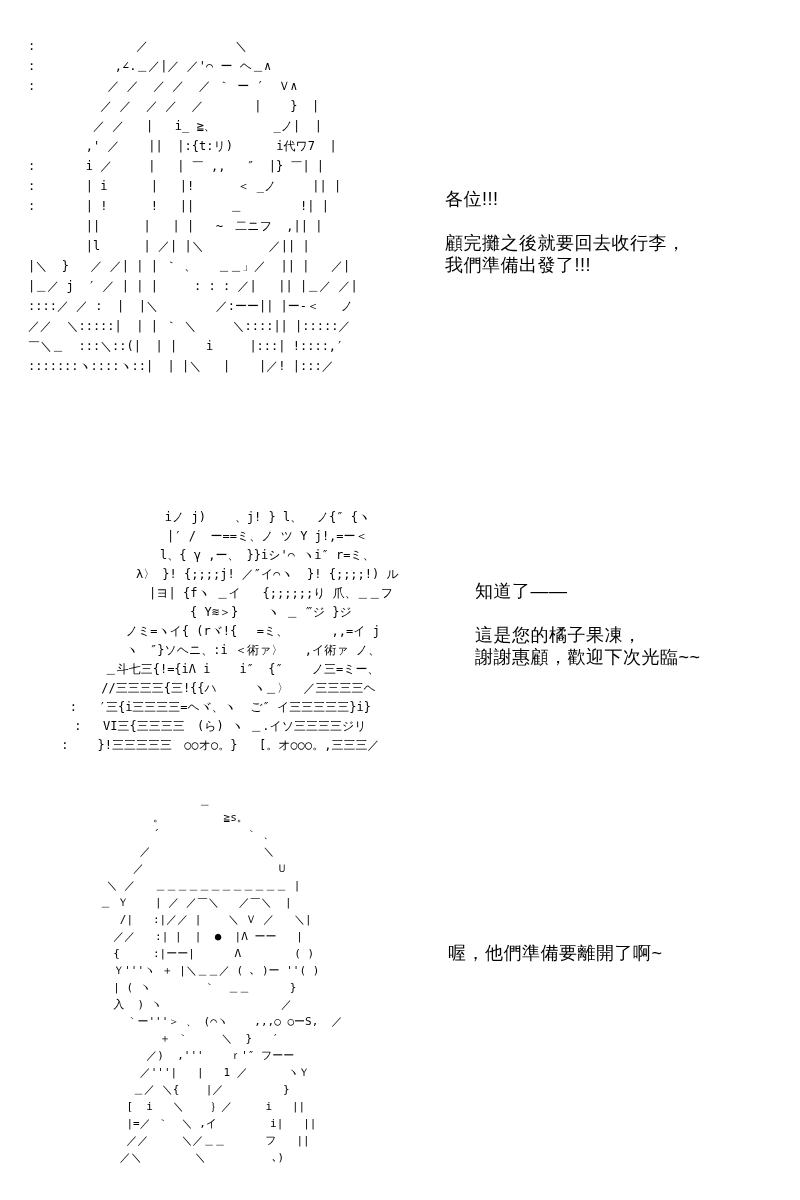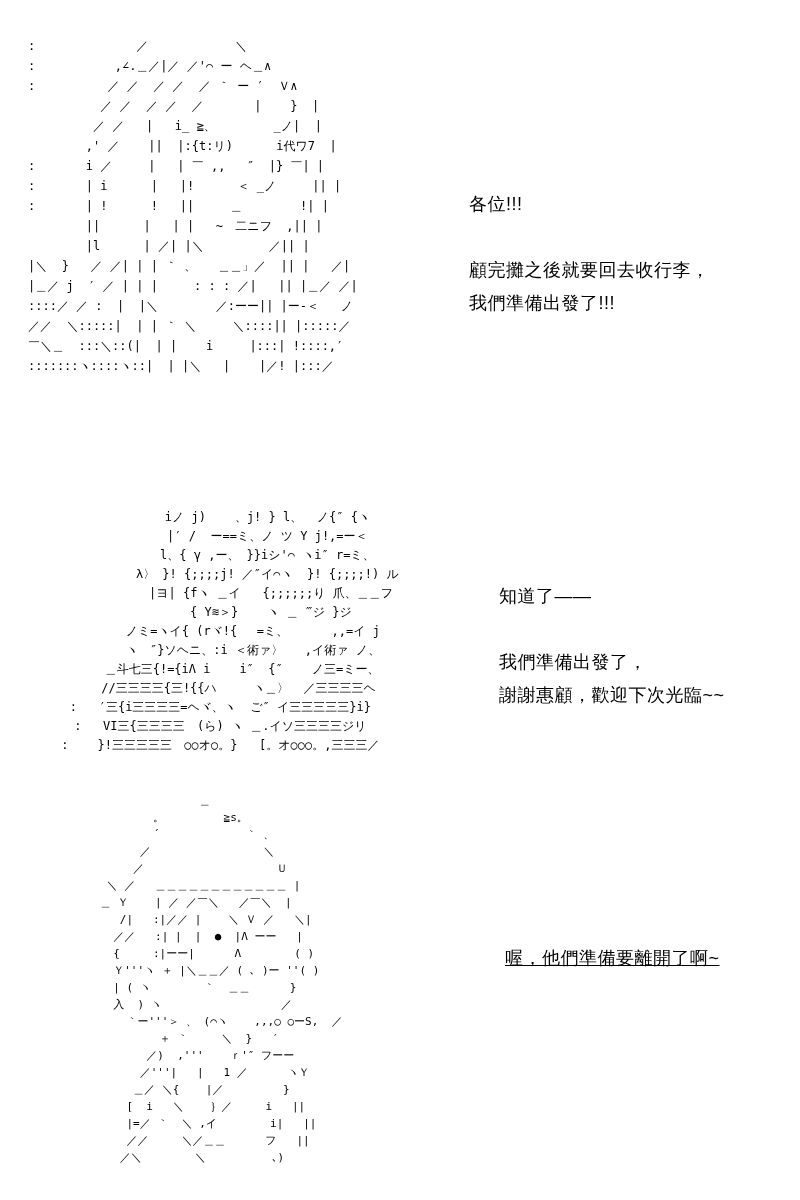--- a/index.html
+++ b/index.html
@@ -19,28 +19,27 @@
     font-family: "DejaVu Sans Mono", monospace;
     white-space: pre;
   }
   #aa1 { left: 28px;  top: 36px;  font-size: 12px; line-height: 20px; }
   #aa2 { left: 42px;  top: 508px; font-size: 12px; line-height: 19px; text-align: center; }
   #aa3 { left: 100px; top: 792px; font-size: 11px; line-height: 17px; }
   .dialogue {
     position: absolute;
     color: #000000;
     font-size: 18px;
-    line-height: 33px;
+    line-height: 22px;
     white-space: pre-line;
     letter-spacing: 0.5px;
-    margin-left: 24px;
   }
   #d1 { left: 445px; top: 188px; }
   #d2 { left: 475px; top: 580px; }
-  #d3 { left: 481px; top: 942px; text-decoration: underline; }
+  #d3 { left: 448px; top: 942px; }
 </style>
 </head>
 <body>
 
 <div class="page">
 
   <pre id="aa1" class="aa">:              ／            ＼
 :           ,∠.＿／|／ ／'⌒ ー ヘ＿∧
 :          ／ ／  ／ ／  ／ ｀ ー ′  Ｖ∧
           ／ ／  ／ ／  ／       |    }  |
@@ -72,21 +71,21 @@
          ノミ=ヽイ{ (rヾ!{ ゞ=ミ、      ,,=イ j
          ヽゞ″}ソヘニ、:i ＜術ァ〉   ,イ術ァ ノ、
       ＿斗七三{!={iΛ i    i″  {″    ノ三=ミー、
      //三三三三{三!{{ハ     ヽ＿〉  ／三三三三ヘ
 :   ′三{i三三三三=ヘヾ、ヽ  ご″ イ三三三三三}i}
 :   VI三{三三三三ゞ(ら) ヽ ＿.イソ三三三三ジリ
 :    }!三三三三三ゞ○○オ○。}   [。オ○○○。,三三三／</pre>
 
   <div id="d2" class="dialogue">知道了——
 
-我們準備出發了，
+這是您的橘子果凍，
 謝謝惠顧，歡迎下次光臨~~</div>
 
   <pre id="aa3" class="aa">               ＿
         。         ≧s。
         ´             ｀ 、
       ／                 ＼
      ／                    Ｕ
  ＼ ／   ＿＿＿＿＿＿＿＿＿＿＿＿ |
 ＿ Ｙ    | ／ ／￣＼   ／￣＼  |
    /|   :|／／ |    ＼ Ｖ ／   ＼|

